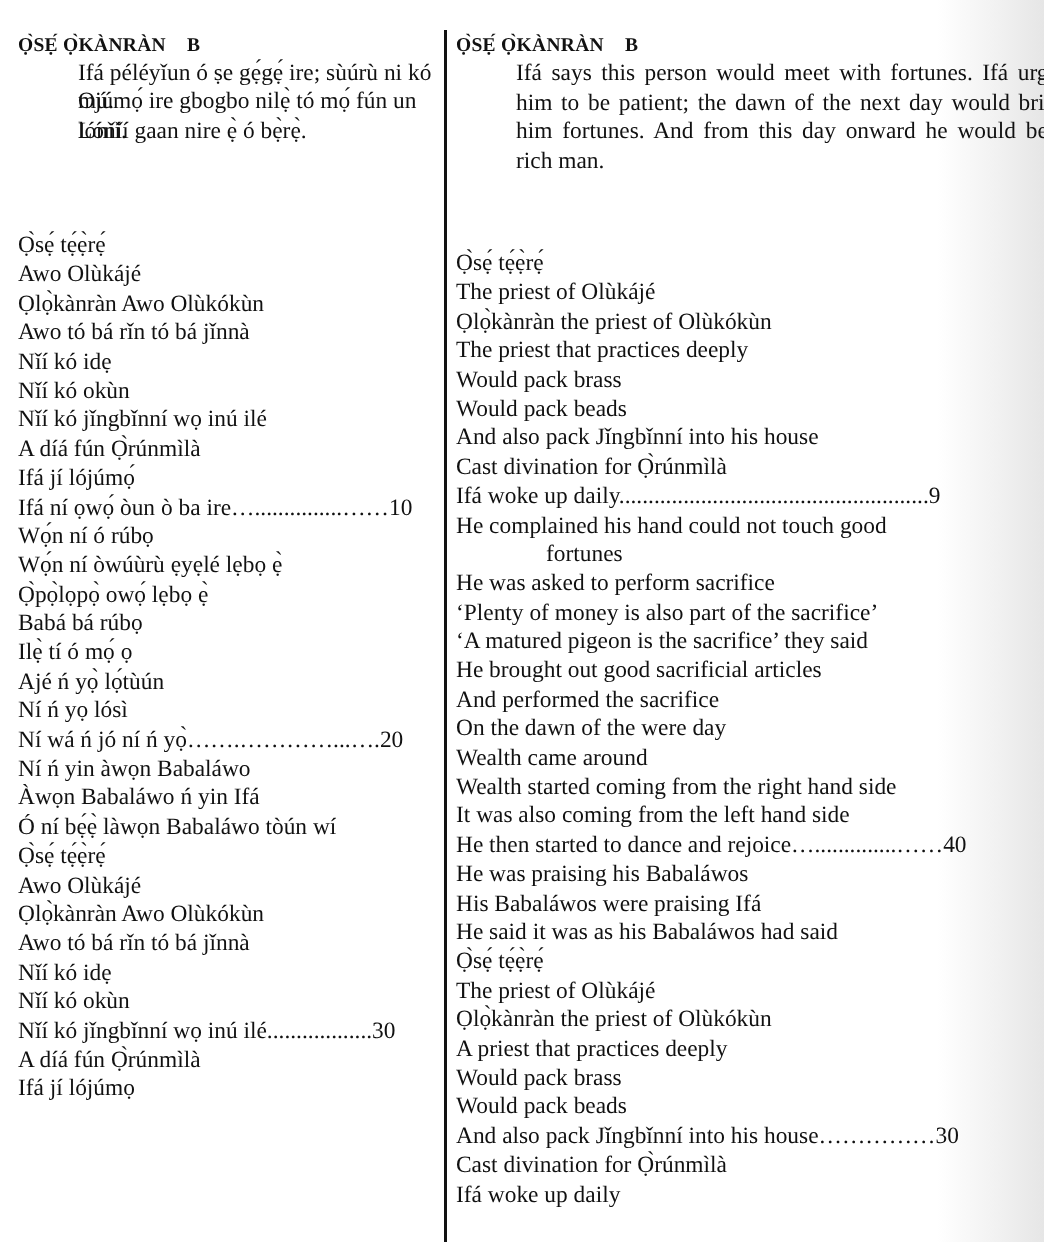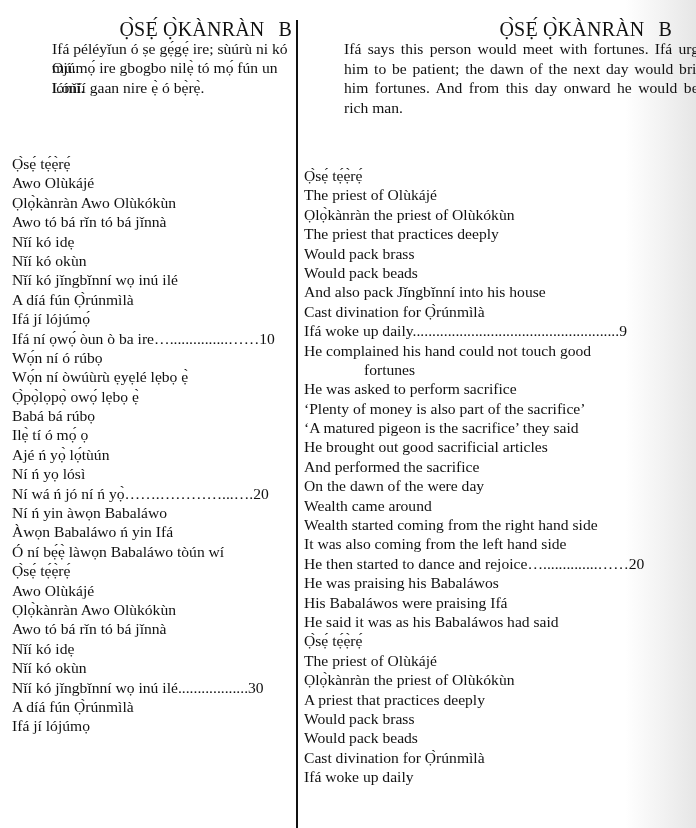--- a/index.html
+++ b/index.html
@@ -8,21 +8,21 @@
     background: linear-gradient(to right, #ffffff 0px, #ffffff 625px, #f3f3f3 660px, #e6e6e6 696px);
     font-family: "Liberation Serif", "DejaVu Serif", serif;
     color: #111;
   }
   .divider {
     position: absolute; left: 296px; top: 20px; width: 2px; height: 808px; background: #111;
   }
   .col { position: absolute; font-size: 15.6px; line-height: 19.4px; white-space: nowrap; }
   .col.left { left: 12px; top: 20px; width: 280px; }
   .col.right { left: 304px; top: 20px; width: 368px; }
-  .heading { font-weight: normal; font-size: 20px; line-height: 19px; letter-spacing: 0.2px; text-align: right; }
+  .heading { font-weight: bold; font-size: 13px; line-height: 19px; letter-spacing: 0.2px; }
   .heading .gap { display: inline-block; width: 14px; }
   .intro { white-space: normal; margin-left: 40px; }
   .right .intro { text-align: justify; text-align-last: left; width: 368px; line-height: 19.5px; }
   .right .intro::first-line { }
   .verse { position: absolute; left: 0; }
   .left .verse { top: 134px; }
   .right .verse { top: 146px; }
   .line { display: block; height: 19.4px; }
   .line.indent { padding-left: 60px; }
 </style>
@@ -89,26 +89,27 @@
       <span class="line indent">fortunes</span>
       <span class="line">He was asked to perform sacrifice</span>
       <span class="line">‘Plenty of money is also part of the sacrifice’</span>
       <span class="line">‘A matured pigeon is the sacrifice’ they said</span>
       <span class="line">He brought out good sacrificial articles</span>
       <span class="line">And performed the sacrifice</span>
       <span class="line">On the dawn of the were day</span>
       <span class="line">Wealth came around</span>
       <span class="line">Wealth started coming from the right hand side</span>
       <span class="line">It was also coming from the left hand side</span>
-      <span class="line">He then started to dance and rejoice…..............……20</span>
+      <span class="line">He then started to dance and rejoice…..............……40</span>
       <span class="line">He was praising his Babaláwos</span>
       <span class="line">His Babaláwos were praising Ifá</span>
       <span class="line">He said it was as his Babaláwos had said</span>
       <span class="line">Ọ̀sẹ́ tẹ́ẹ̀rẹ́</span>
       <span class="line">The priest of Olùkájé</span>
       <span class="line">Ọlọ̀kànràn the priest of Olùkókùn</span>
       <span class="line">A priest that practices deeply</span>
       <span class="line">Would pack brass</span>
       <span class="line">Would pack beads</span>
+      <span class="line">And also pack Jǐngbǐnní into his house……………30</span>
       <span class="line">Cast divination for Ọ̀rúnmìlà</span>
       <span class="line">Ifá woke up daily</span>
     </div>
 </div>
 
 </body></html>

